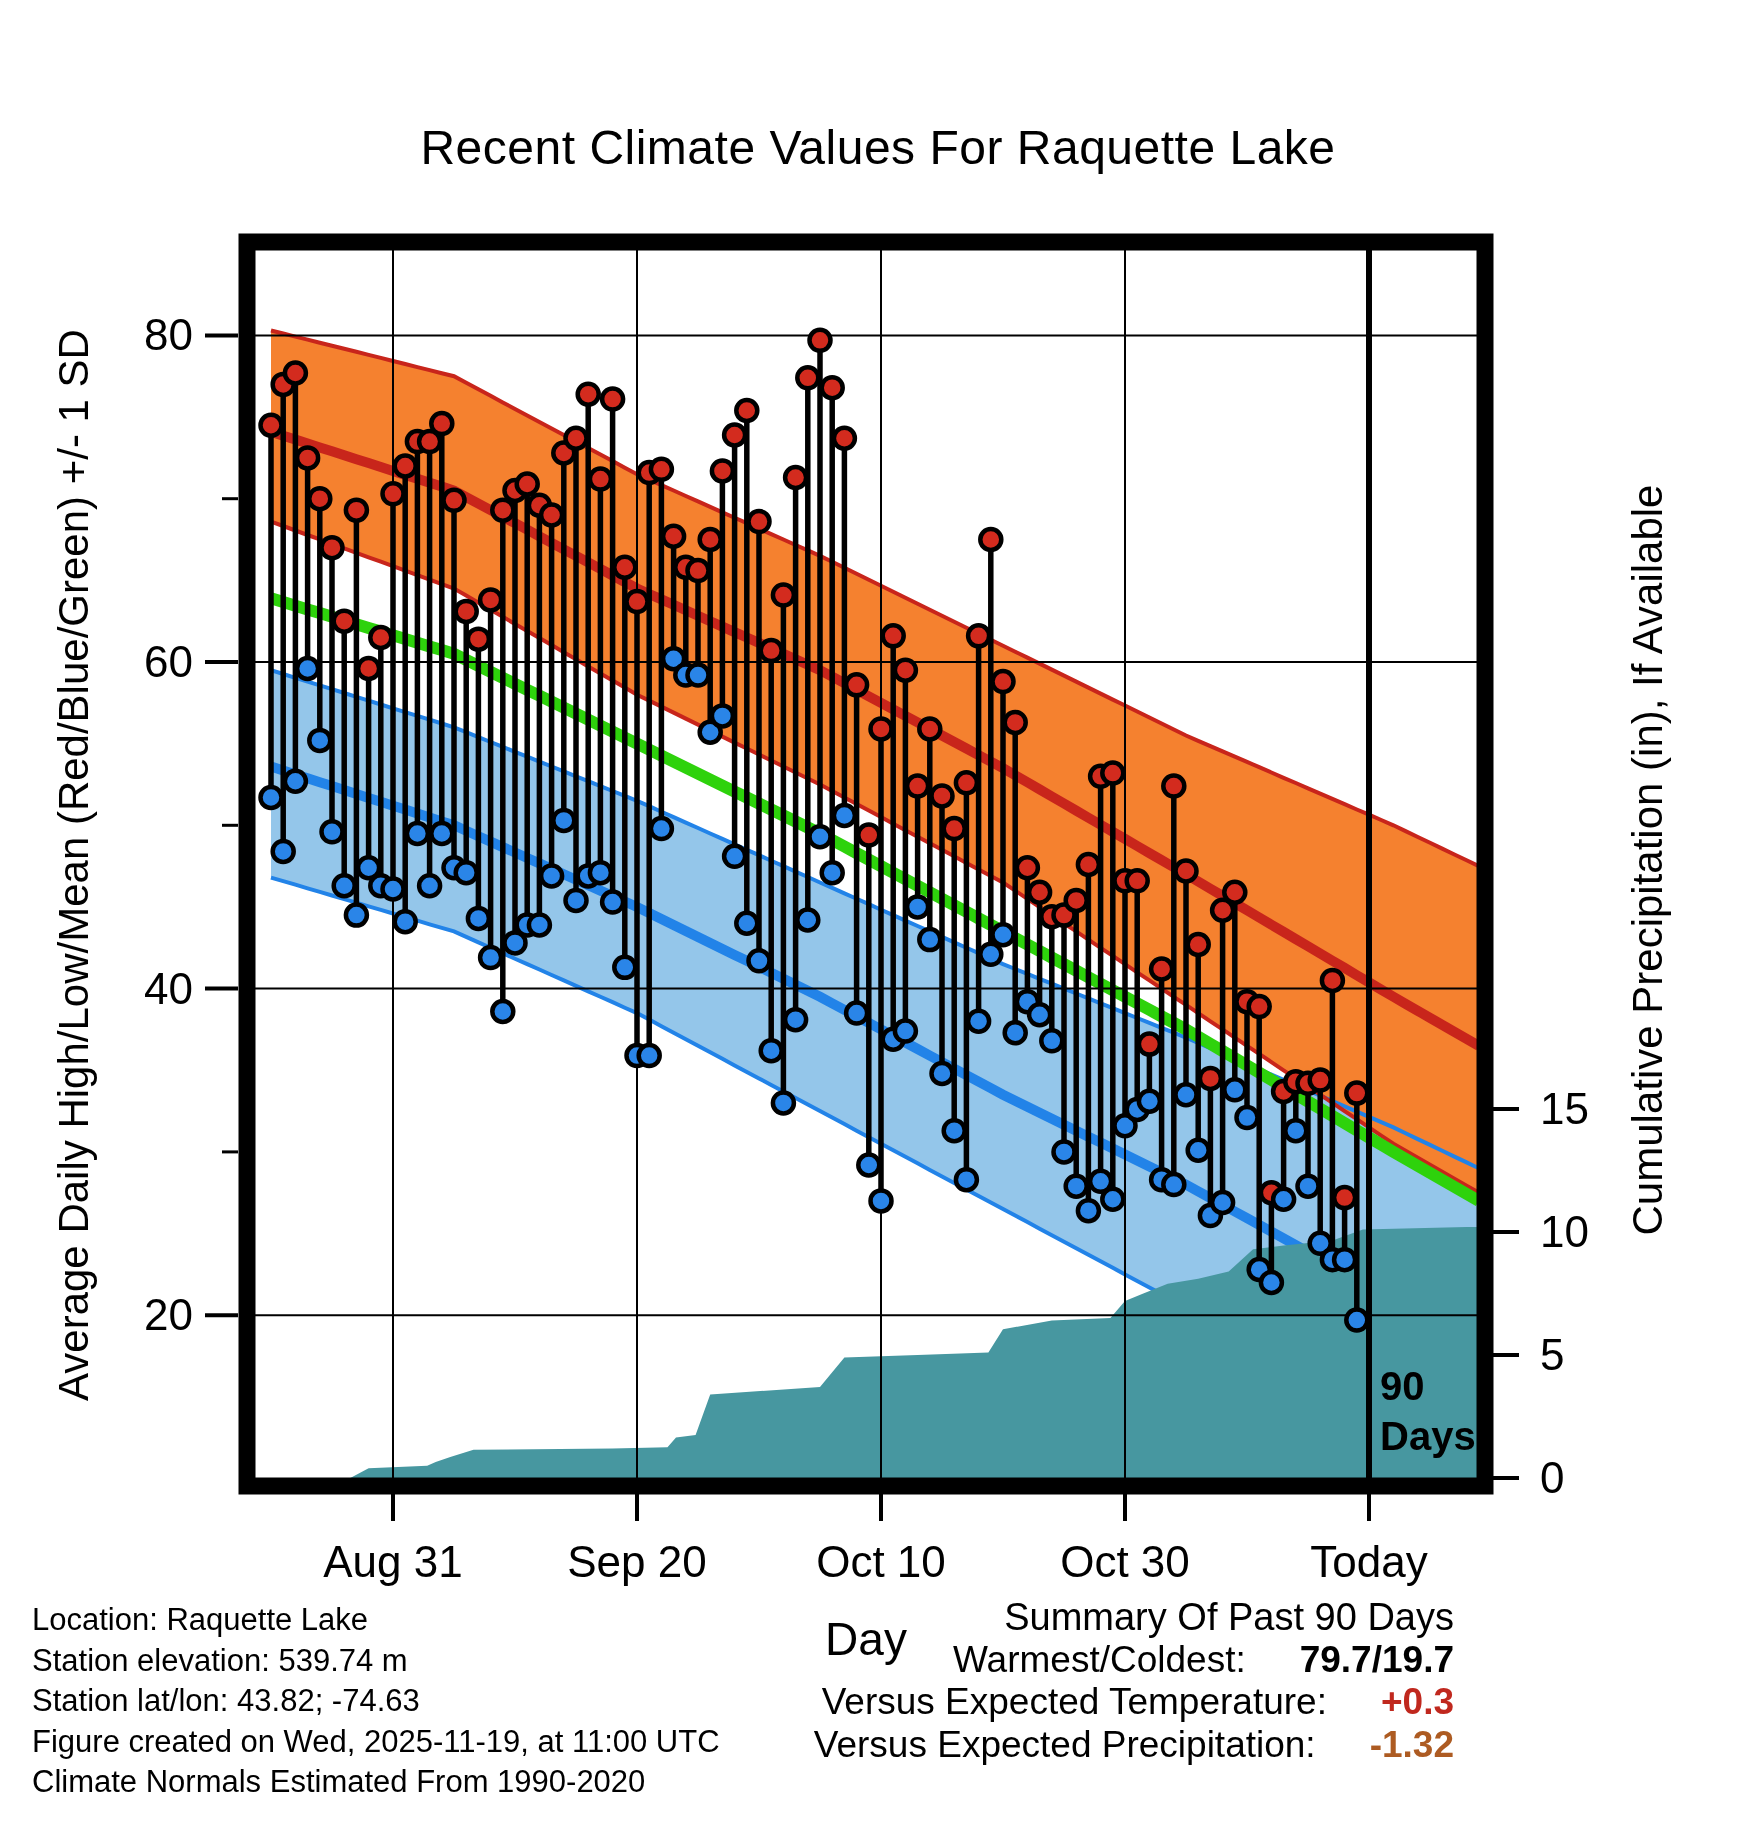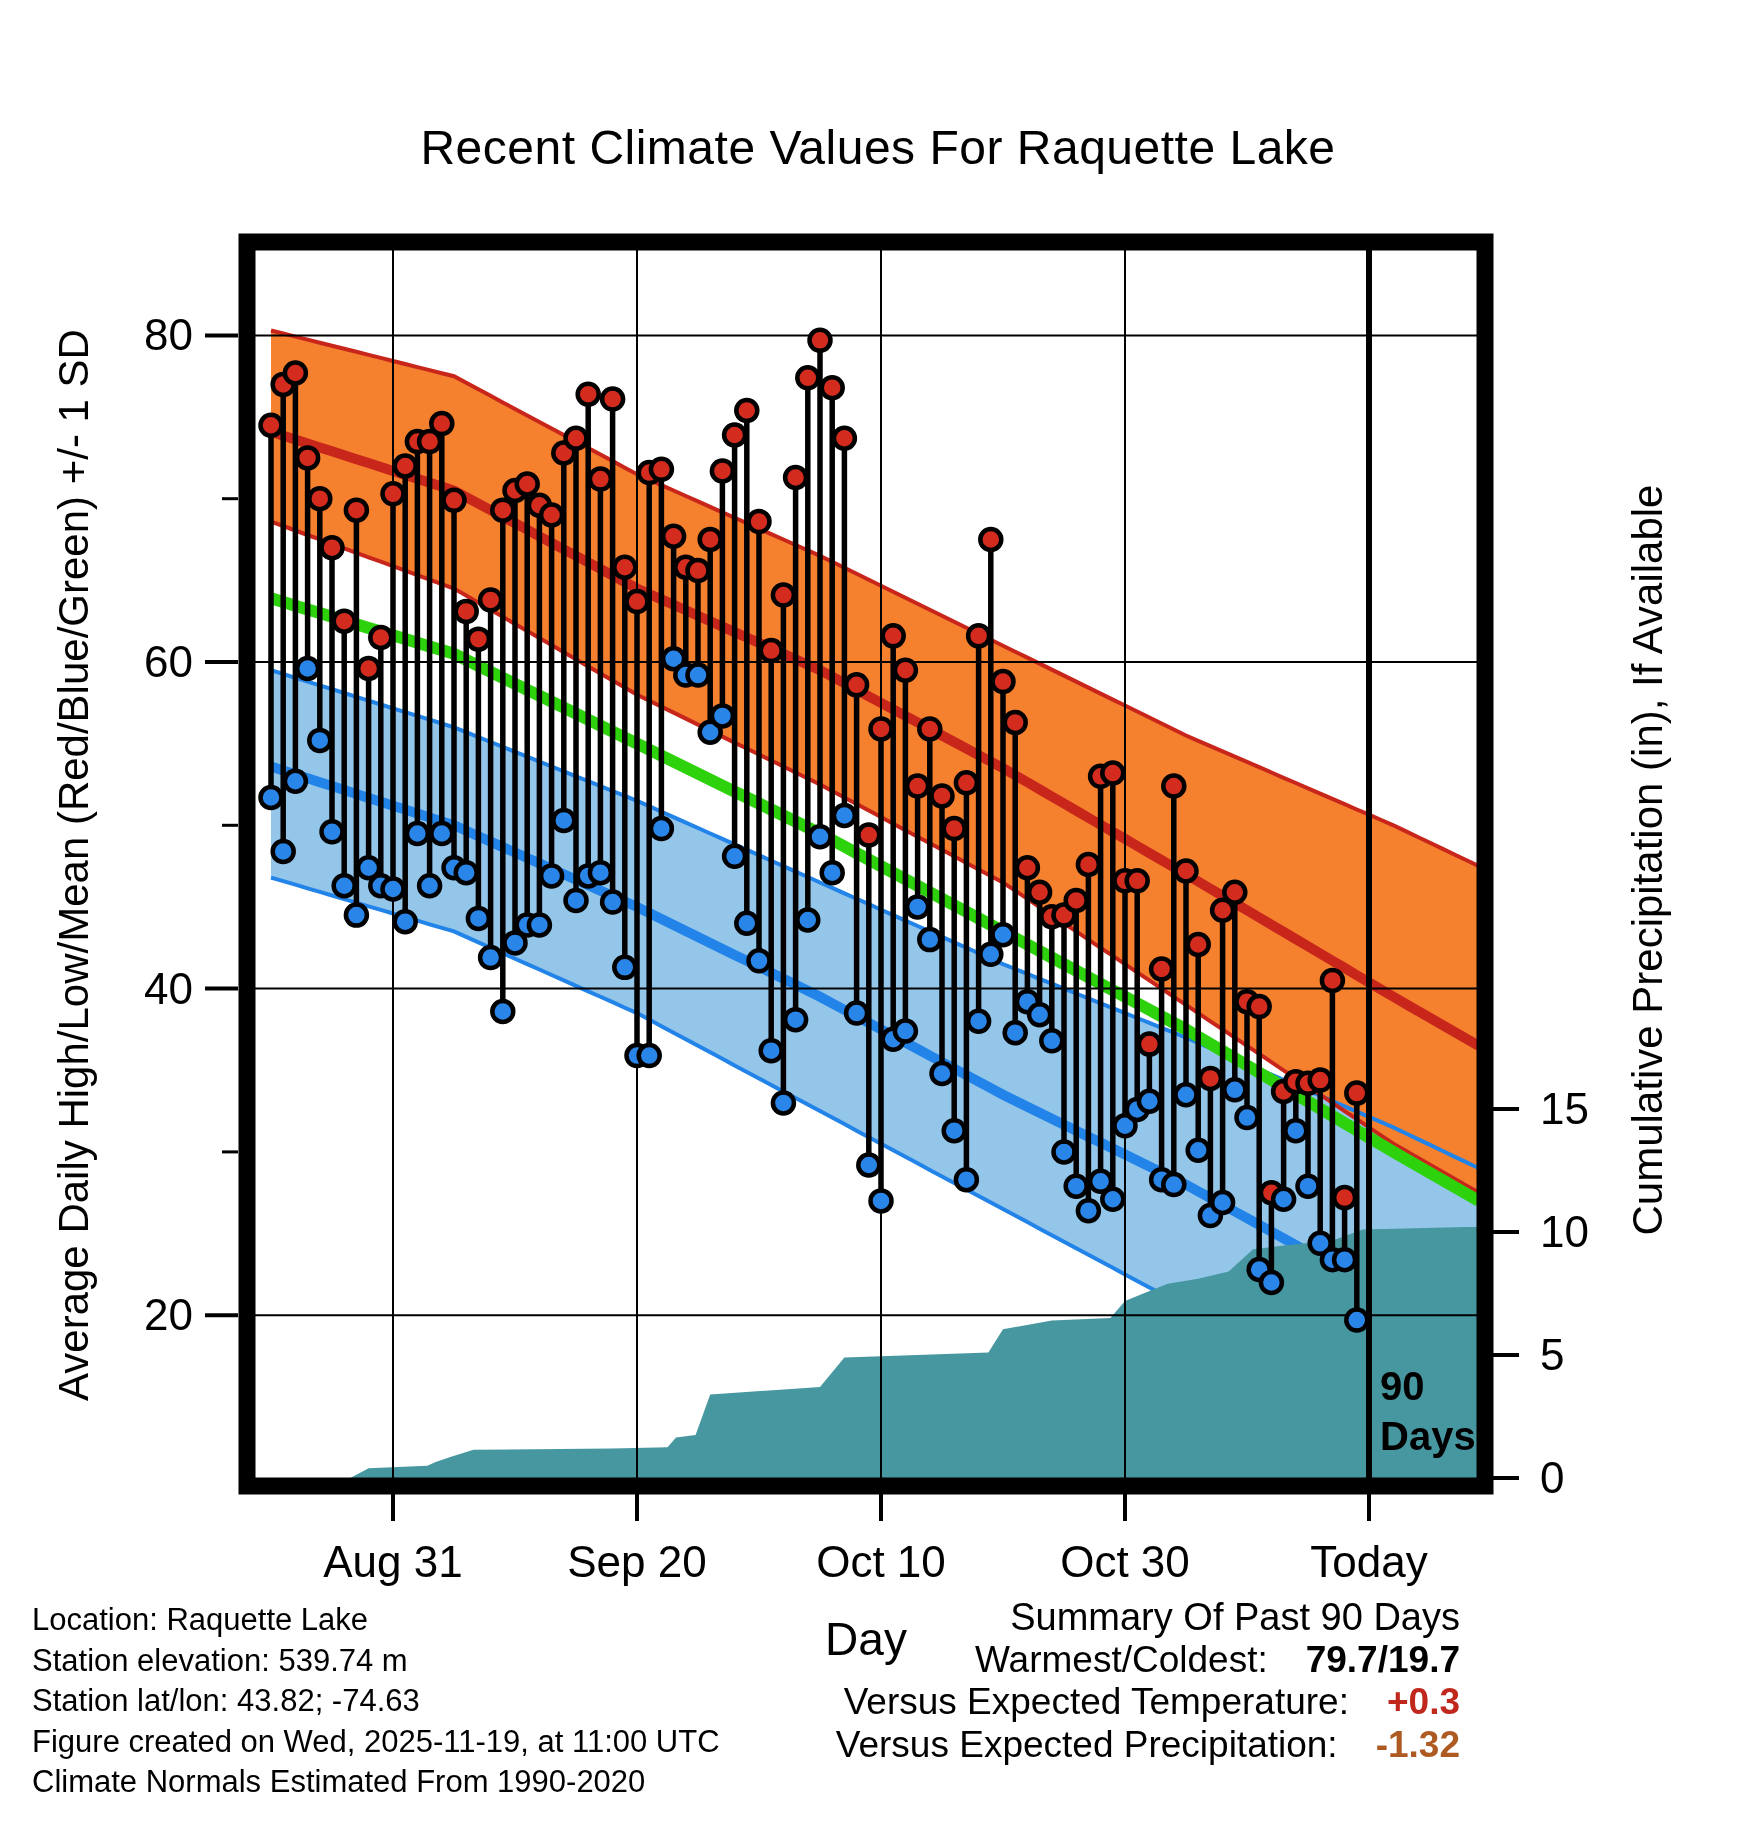--- a/index.html
+++ b/index.html
@@ -2,26 +2,26 @@
 <html><head>
 <meta charset="utf-8">
 <style>
   html,body{margin:0;padding:0;background:#ffffff;}
   .page{position:relative;width:1748px;height:1828px;background:#ffffff;
         font-family:"Liberation Sans",sans-serif;color:#000;overflow:hidden;}
   .chart-title{position:absolute;top:120px;left:0;width:1732px;text-align:center;
         font-size:48px;font-weight:500;letter-spacing:0.5px;padding-left:12px;}
   #plot{position:absolute;top:0;left:0;}
   .footer-left{position:absolute;left:32px;top:1600px;font-size:31px;line-height:40.5px;}
-  .footer-right{position:absolute;right:288px;top:1596px;text-align:right;
+  .footer-right{position:absolute;right:294px;top:1596px;text-align:right;
         font-size:37px;line-height:42.5px;}
   .footer-right .sum-title{font-size:38px;}
   .sum-row{display:flex;justify-content:flex-end;gap:16px;}
   .sum-label{font-weight:400;}
-  .sum-value{font-weight:bold;margin-left:22px;}
+  .sum-value{font-weight:bold;margin-left:38px;}
 </style>
 </head>
 <body>
 
 <div class="page">
   <div class="chart-title">Recent Climate Values For Raquette Lake</div>
 
   <svg id="plot" width="1748" height="1828" xmlns="http://www.w3.org/2000/svg">
       <defs>
         <clipPath id="plotclip">

